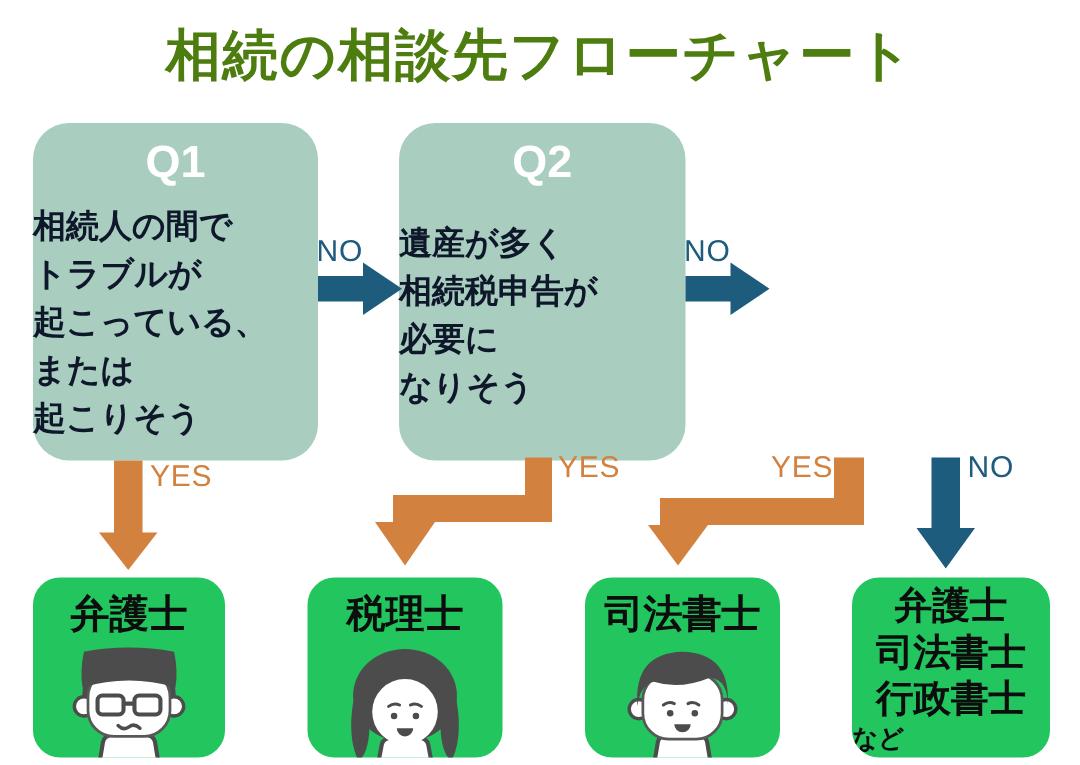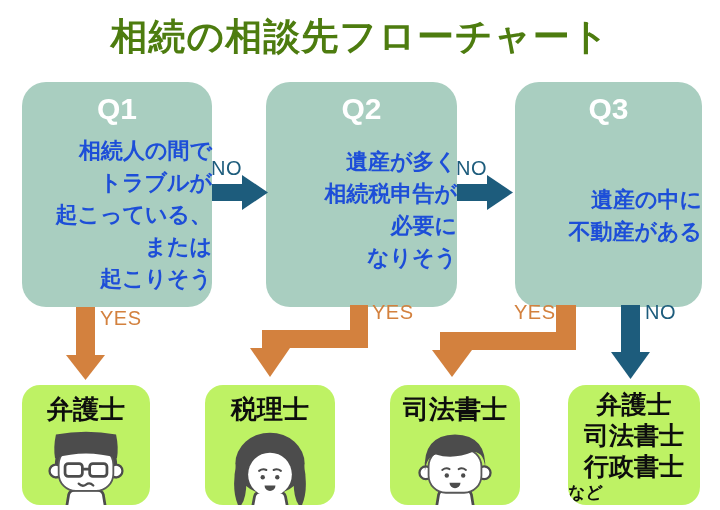--- a/index.html
+++ b/index.html
@@ -7,38 +7,38 @@
   .canvas{position:relative;width:720px;height:510px;background:#fff;overflow:hidden;}
 
   .title{position:absolute;top:12px;left:0;width:720px;text-align:center;
          font-size:37px;font-weight:900;color:#4d7c0f;letter-spacing:1px;}
 
   .qbox{position:absolute;top:82px;height:225px;background:#a9cec0;border-radius:24px;}
   .qbox-1{left:22px;width:190px;}
   .qbox-2{left:266px;width:191px;}
   .qbox-3{left:515px;width:187px;}
   .qlabel{padding-top:10px;text-align:center;font-size:30px;font-weight:800;color:#ffffff;}
-  .qtext{text-align:right;font-size:22px;font-weight:800;color:#1d4ed8;line-height:32px;}
+  .qtext{text-align:left;font-size:22px;font-weight:800;color:#0f172a;line-height:32px;}
   .qbox-1 .qtext{margin-top:9px;}
   .qbox-2 .qtext{margin-top:20px;}
   .qbox-3 .qtext{margin-top:58px;}
 
   .arrows{position:absolute;left:0;top:0;width:720px;height:510px;}
 
   .edge-label{position:absolute;font-size:20px;font-weight:400;letter-spacing:0.5px;}
   .edge-no{color:#1d5c7c;}
   .edge-yes{color:#d3813e;}
   .lbl-no1{left:211px;top:157px;}
   .lbl-no2{left:456px;top:157px;}
   .lbl-yes1{left:100px;top:307px;}
   .lbl-yes2{left:372px;top:301px;}
   .lbl-yes3{left:514px;top:301px;}
   .lbl-no3{left:645px;top:301px;}
 
-  .rbox{position:absolute;top:385px;height:120px;background:#bef264;border-radius:18px;overflow:hidden;}
+  .rbox{position:absolute;top:385px;height:120px;background:#22c55e;border-radius:18px;overflow:hidden;}
   .rbox-1{left:22px;width:128px;}
   .rbox-2{left:205px;width:130px;}
   .rbox-3{left:390px;width:130px;}
   .rbox-4{left:568px;width:132px;}
   .rtitle{padding-top:7px;text-align:center;font-size:26px;font-weight:900;color:#0d0d0d;}
   .face{display:block;margin:2px auto 0 auto;}
   .rlines{padding-top:4px;text-align:center;font-size:25px;font-weight:900;color:#0d0d0d;line-height:31px;}
   .rnote{text-align:left;font-size:17px;font-weight:800;color:#0d0d0d;margin-top:-1px;}
 </style>
 </head>
@@ -62,27 +62,20 @@
   <div class="qbox qbox-2">
     <div class="qlabel">Q2</div>
     <div class="qtext">
       <div>遺産が多く</div>
       <div>相続税申告が</div>
       <div>必要に</div>
       <div>なりそう</div>
     </div>
   </div>
 
-  <div class="qbox qbox-3">
-    <div class="qlabel">Q3</div>
-    <div class="qtext">
-      <div>遺産の中に</div>
-      <div>不動産がある</div>
-    </div>
-  </div>
 
   <svg class="arrows" viewBox="0 0 720 510">
     <g fill="#1d5c7c">
       <rect x="212" y="184" width="32" height="17"></rect>
       <polygon points="242,175 242,210 268,192.5"></polygon>
     </g>
     <g fill="#1d5c7c">
       <rect x="457" y="184" width="32" height="17"></rect>
       <polygon points="487,175 487,210 513,192.5"></polygon>
     </g>

